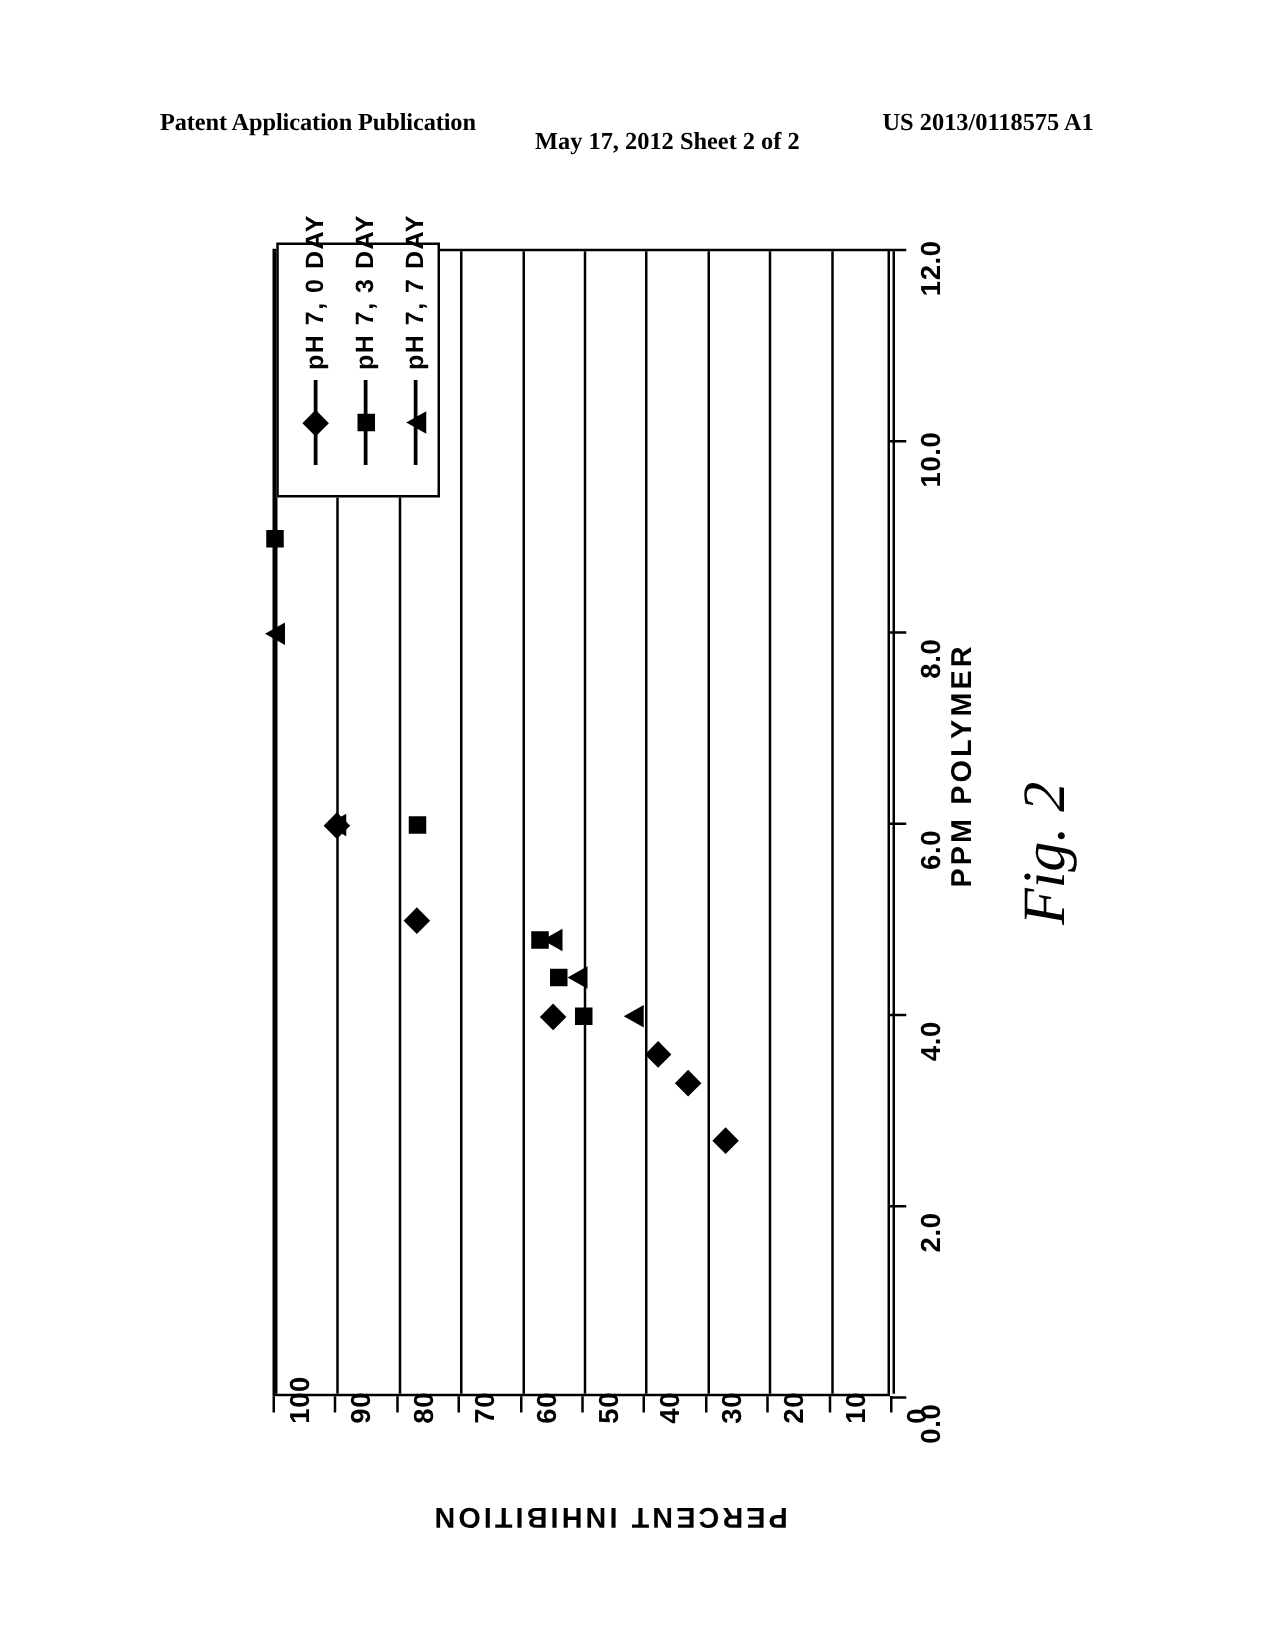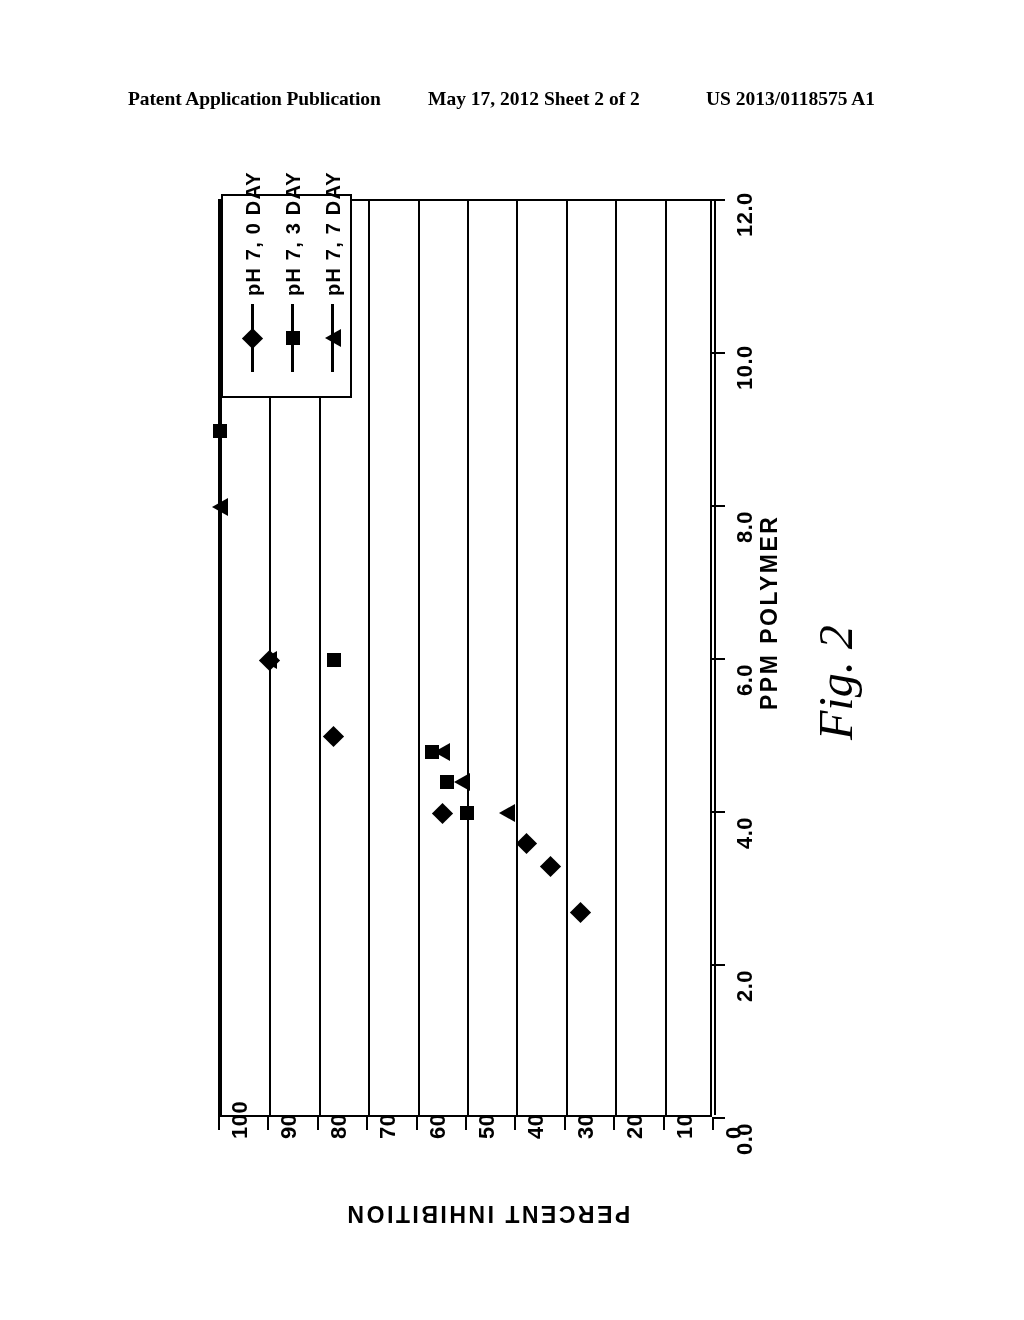--- a/index.html
+++ b/index.html
@@ -30,21 +30,21 @@
   }
   #patent-header .hdr-left {
     position: absolute;
     left: 128px;
     top: 0;
     letter-spacing: -0.1px;
   }
   #patent-header .hdr-mid {
     position: absolute;
     left: 428px;
-    top: 0;
+    top: 15px;
   }
   #patent-header .hdr-right {
     position: absolute;
     left: 706px;
     top: 0;
   }
 
   
   #figure-area {
     position: absolute;

